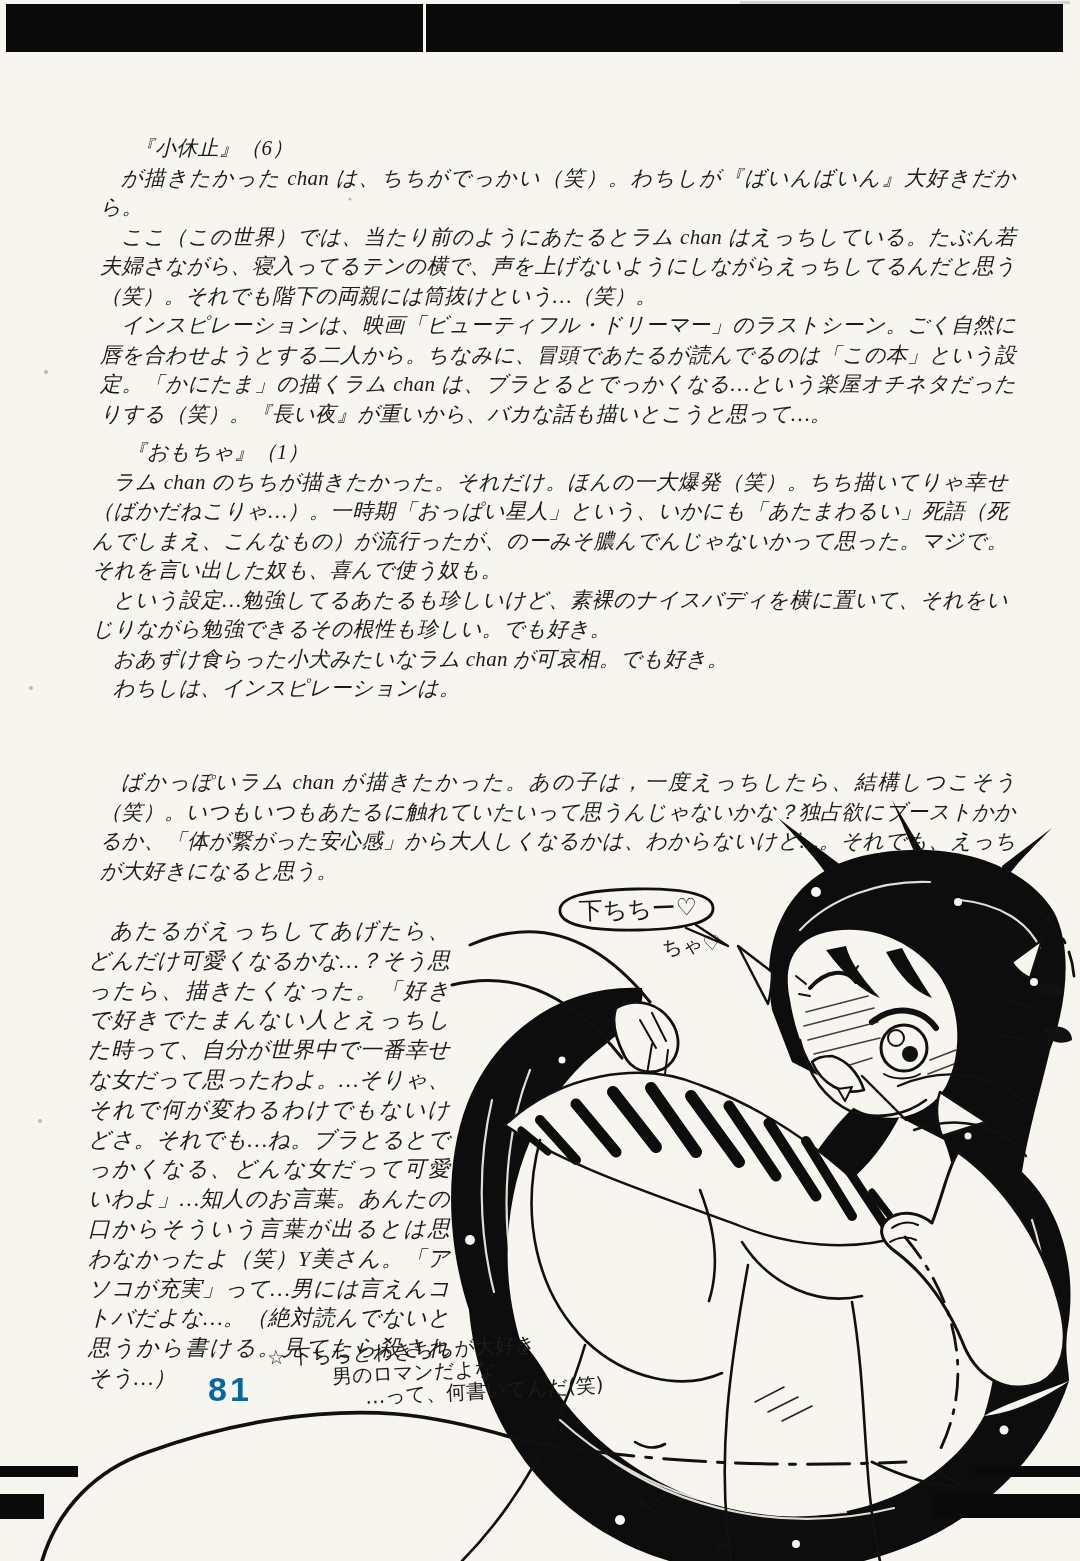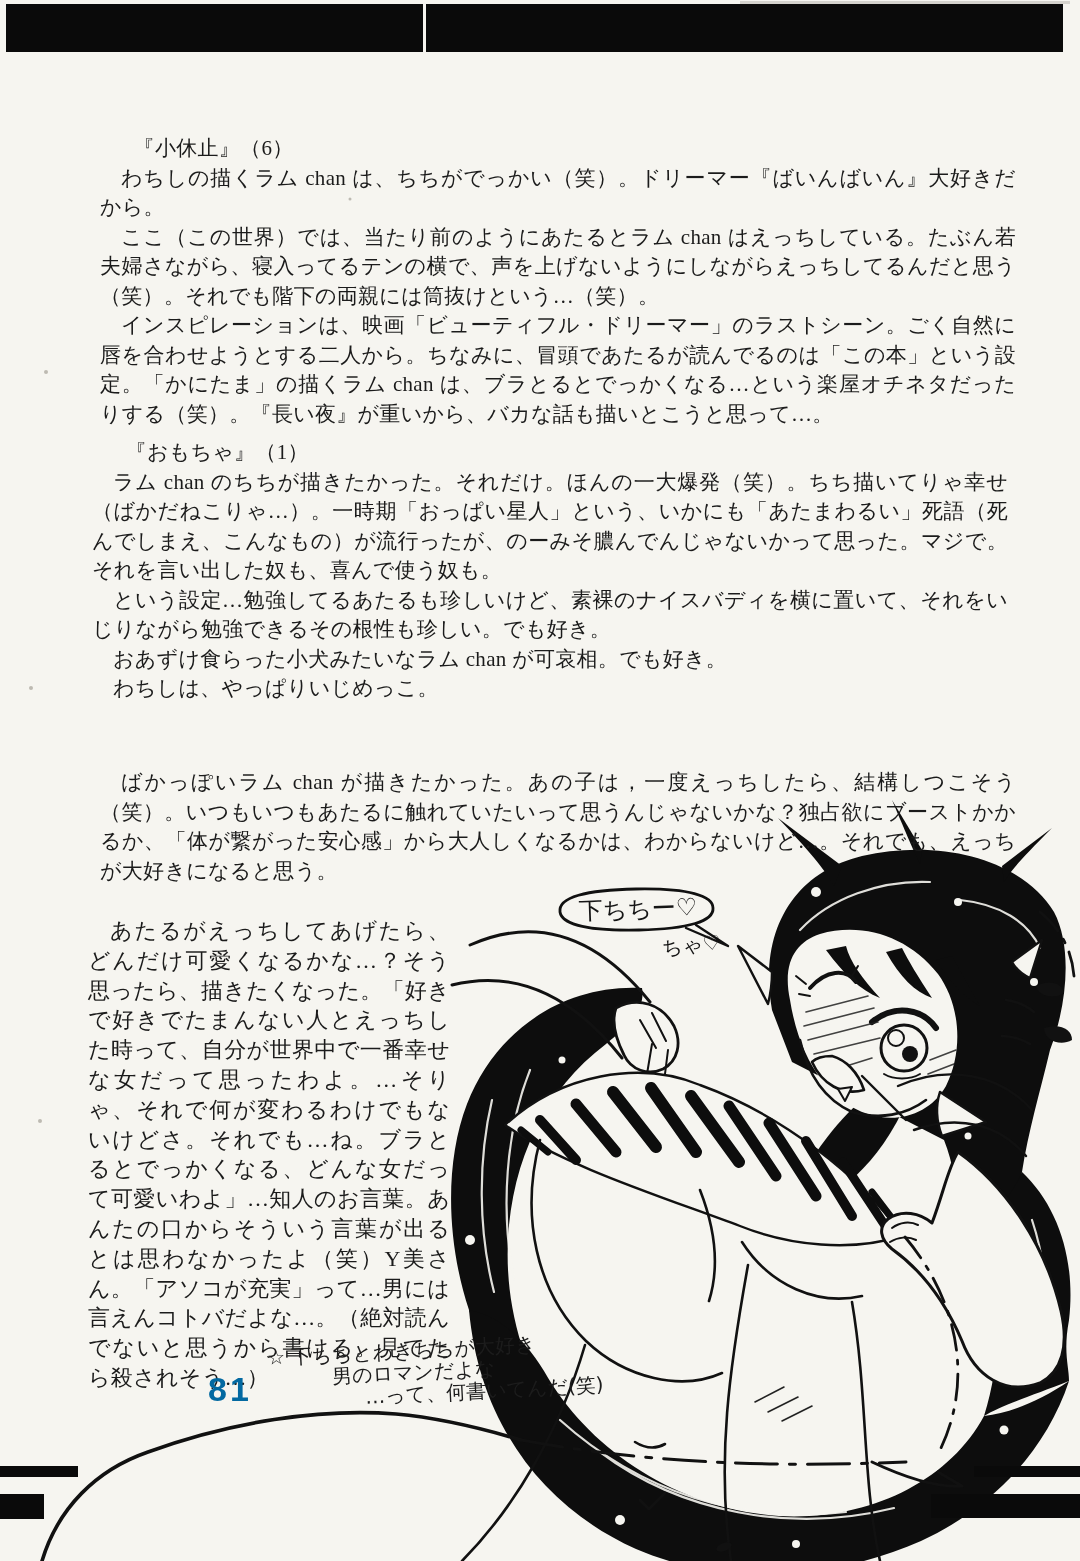--- a/index.html
+++ b/index.html
@@ -2,21 +2,21 @@
 <html><head>
 <meta charset="utf-8">
 <style>
   html,body{margin:0;padding:0;background:#888;}
   .page{
     position:relative;width:1080px;height:1561px;margin:0 auto;
     background:#f6f5f0;overflow:hidden;
     font-family:"Liberation Serif","DejaVu Serif",serif;color:#1b1b1b;
   }
   .art{position:absolute;left:0;top:0;width:1080px;height:1561px;z-index:1;}
-  .sec{position:absolute;z-index:2;font-size:21px;line-height:29.5px;text-align:justify;letter-spacing:.3px;}
+  .sec{position:absolute;z-index:2;font-size:21px;line-height:29.5px;text-align:justify;letter-spacing:.3px;font-style:italic;}
   .sec h2{margin:0;font-size:21px;line-height:29.5px;font-weight:normal;text-indent:1.6em;}
   .sec p{margin:0;text-indent:1em;}
   .sec-1{left:100px;top:134px;width:916px;}
   .sec-2{left:92px;top:438px;width:916px;}
   .sec-3{left:100px;top:768px;width:916px;}
   .sec-4{left:88px;top:916px;width:362px;font-size:22px;line-height:29.8px;}
   .bubble-text{
     position:absolute;z-index:3;font-family:"DejaVu Sans","Liberation Sans",sans-serif;
     color:#151515;white-space:nowrap;
   }
@@ -224,31 +224,31 @@
         <rect x="0" y="1466" width="78" height="11"></rect>
         <rect x="0" y="1494" width="44" height="25"></rect>
         <rect x="974" y="1466" width="106" height="11"></rect>
         <rect x="931" y="1494" width="149" height="24"></rect>
       </g>
     </g>
   </svg>
 
   <section class="sec sec-1">
     <h2>『小休止』（6）</h2>
-    <p>わちしの描くラム chan は、ちちがでっかい（笑）。ドリーマー『ばいんばいん』大好きだから。</p>
+    <p>が描きたかった chan は、ちちがでっかい（笑）。わちしが『ばいんばいん』大好きだから。</p>
     <p>ここ（この世界）では、当たり前のようにあたるとラム chan はえっちしている。たぶん若夫婦さながら、寝入ってるテンの横で、声を上げないようにしながらえっちしてるんだと思う（笑）。それでも階下の両親には筒抜けという…（笑）。</p>
     <p>インスピレーションは、映画「ビューティフル・ドリーマー」のラストシーン。ごく自然に唇を合わせようとする二人から。ちなみに、冒頭であたるが読んでるのは「この本」という設定。「かにたま」の描くラム chan は、ブラとるとでっかくなる…という楽屋オチネタだったりする（笑）。『長い夜』が重いから、バカな話も描いとこうと思って…。</p>
   </section>
 
   <section class="sec sec-2">
     <h2>『おもちゃ』（1）</h2>
     <p>ラム chan のちちが描きたかった。それだけ。ほんの一大爆発（笑）。ちち描いてりゃ幸せ（ばかだねこりゃ…）。一時期「おっぱい星人」という、いかにも「あたまわるい」死語（死んでしまえ、こんなもの）が流行ったが、のーみそ膿んでんじゃないかって思った。マジで。それを言い出した奴も、喜んで使う奴も。</p>
     <p>という設定…勉強してるあたるも珍しいけど、素裸のナイスバディを横に置いて、それをいじりながら勉強できるその根性も珍しい。でも好き。</p>
     <p>おあずけ食らった小犬みたいなラム chan が可哀相。でも好き。</p>
-    <p>わちしは、やっぱりいじめっこ。</p>
+    <p>わちしは、インスピレーションは。</p>
   </section>
 
   <section class="sec sec-3">
     <p>ばかっぽいラム chan が描きたかった。あの子は，一度えっちしたら、結構しつこそう（笑）。いつもいつもあたるに触れていたいって思うんじゃないかな？独占欲にブーストかかるか、「体が繋がった安心感」から大人しくなるかは、わからないけど…。それでも、えっちが大好きになると思う。</p>
   </section>
 
   <section class="sec sec-4">
     <p>あたるがえっちしてあげたら、どんだけ可愛くなるかな…？そう思ったら、描きたくなった。「好きで好きでたまんない人とえっちした時って、自分が世界中で一番幸せな女だって思ったわよ。…そりゃ、それで何が変わるわけでもないけどさ。それでも…ね。ブラとるとでっかくなる、どんな女だって可愛いわよ」…知人のお言葉。あんたの口からそういう言葉が出るとは思わなかったよ（笑）Y美さん。「アソコが充実」って…男には言えんコトバだよな…。（絶対読んでないと思うから書ける。見てたら殺されそう…）</p>
   </section>
 

